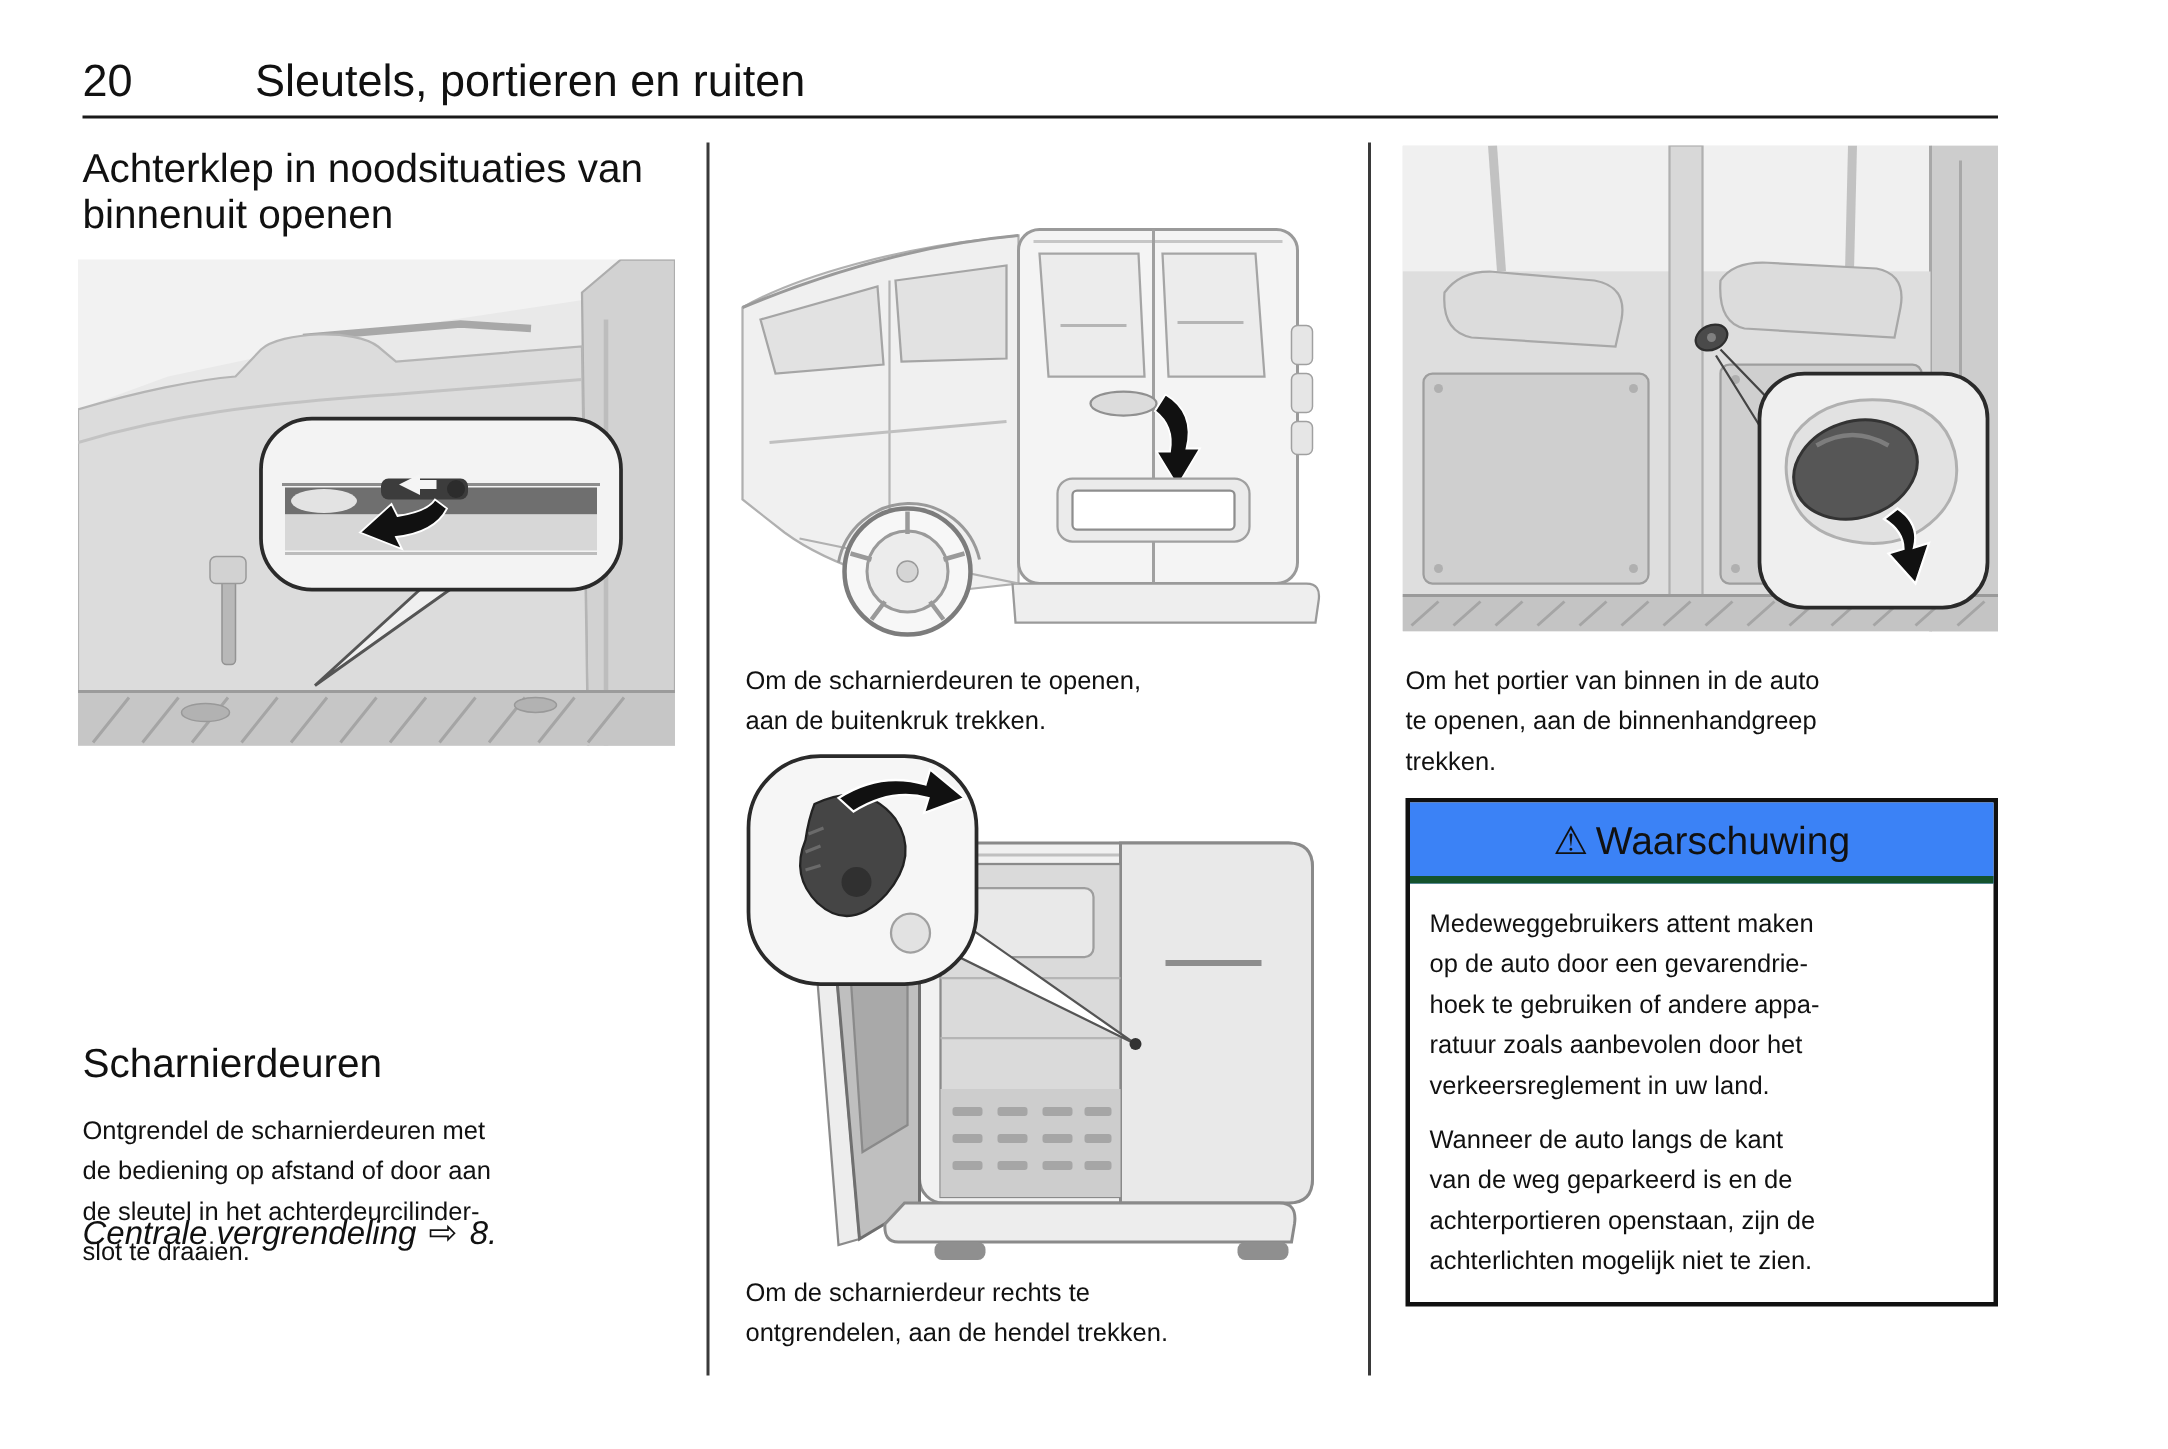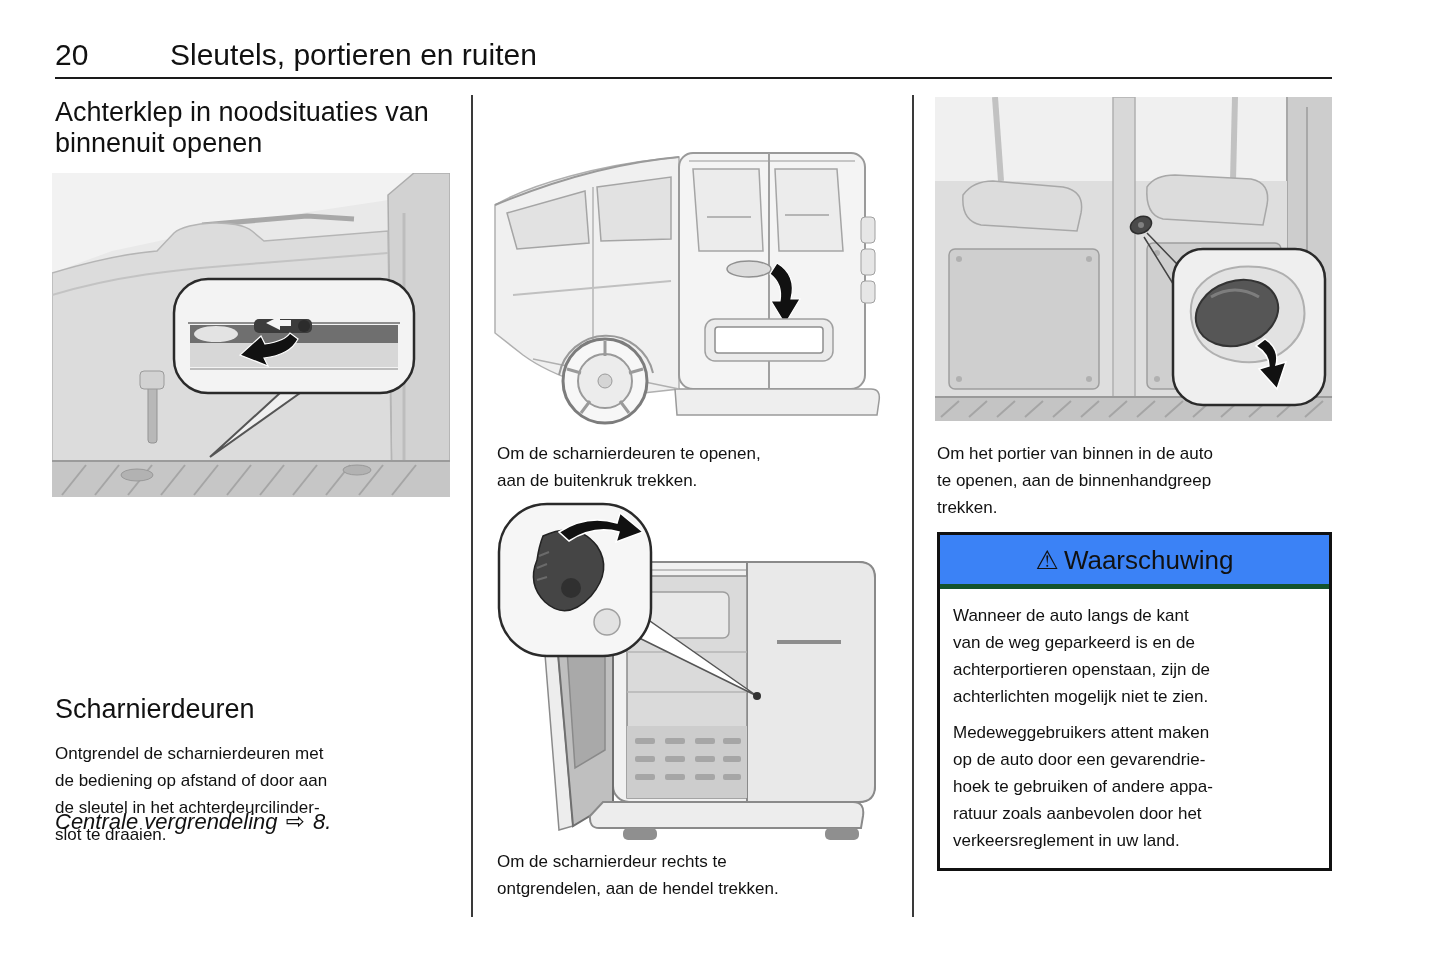--- a/index.html
+++ b/index.html
@@ -206,25 +206,25 @@
 
   <p class="abs body-text pre" style="left:937px; top:440px; width:400px;">Om het portier van binnen in de auto
 te openen, aan de binnenhandgreep
 trekken.</p>
 
   <div class="abs warn-box" style="left:937px; top:532px; width:395px;">
     <div class="warn-head">
       <span class="warn-icon">⚠</span><span>Waarschuwing</span>
     </div>
     <div class="warn-body">
-      <p class="body-text pre">Wanneer de auto langs de kant
-van de weg geparkeerd is en de
-achterportieren openstaan, zijn de
-achterlichten mogelijk niet te zien.</p>
       <p class="body-text pre">Medeweggebruikers attent maken
 op de auto door een gevarendrie-
 hoek te gebruiken of andere appa-
 ratuur zoals aanbevolen door het
 verkeersreglement in uw land.</p>
+      <p class="body-text pre">Wanneer de auto langs de kant
+van de weg geparkeerd is en de
+achterportieren openstaan, zijn de
+achterlichten mogelijk niet te zien.</p>
     </div>
   </div>
 
 </div>
 
 </body></html>

